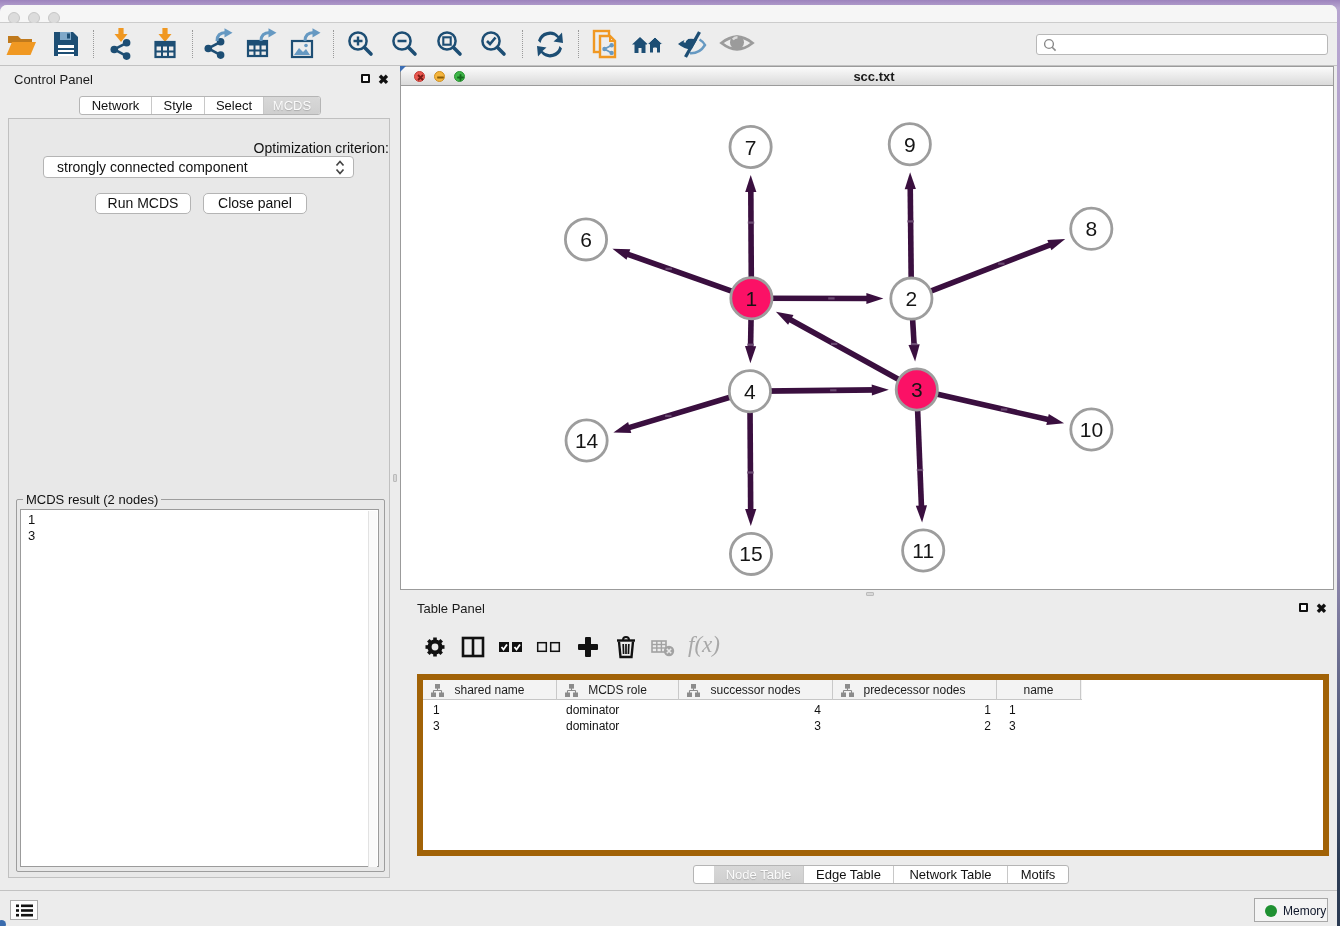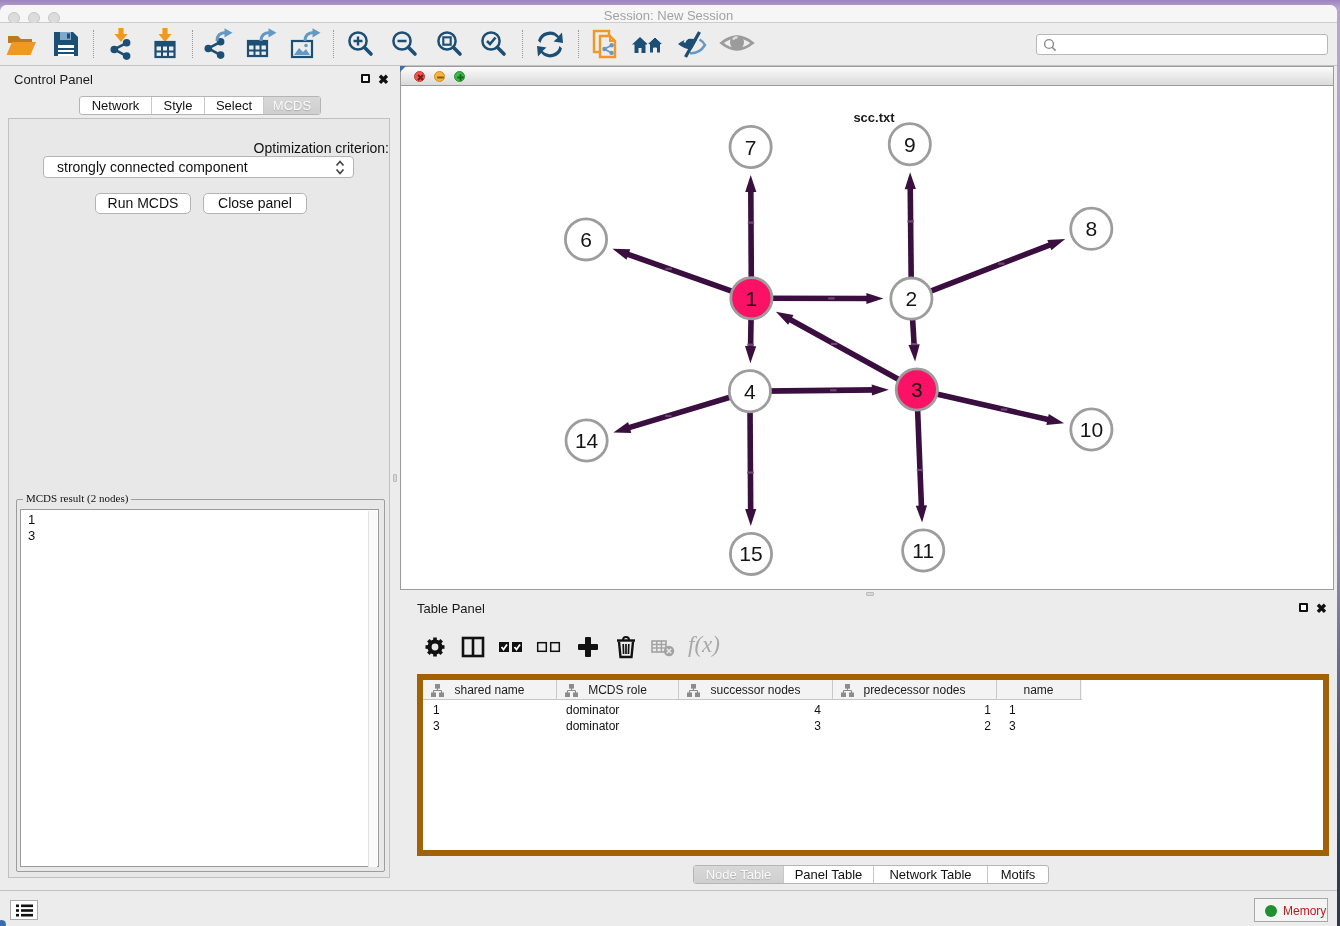--- a/index.html
+++ b/index.html
@@ -25,53 +25,52 @@
 
 .seg { position:absolute; display:flex; border:1px solid #b5b5b5; border-radius:3px; overflow:hidden; background:#fff; height:19px; }
 .seg div { font-size:13px; color:#111; text-align:center; line-height:18px; border-right:1px solid #c8c8c8; }
 .seg div:last-child { border-right:none; }
 .seg div.sel { background:linear-gradient(180deg,#d8d8d8,#cfcfcf); color:#fbfbfb; text-shadow:0 1px 1px #aaa; }
 #cpbody { position:absolute; left:8px; top:52px; width:382px; height:760px; background:#e8e8e8; border:1px solid #c0c0c0; }
 #optlabel { position:absolute; left:0; top:21px; width:100%; text-align:right; font-size:14px; color:#111; }
 #combo { position:absolute; left:34px; top:37px; width:311px; height:22px; background:#fff; border:1px solid #b4b4b4; border-radius:4px; font-size:14px; color:#111; line-height:20px; padding-left:13px; }
 .btn { position:absolute; height:21px; background:#fff; border:1px solid #b4b4b4; border-radius:5px; font-size:14px; color:#111; text-align:center; line-height:19px; }
 #fieldset { position:absolute; left:7px; top:380px; width:369px; height:373px; border:1px solid #9d9d9d; border-radius:2px; }
-#fieldlegend { position:absolute; left:6px; top:-8px; background:#e8e8e8; padding:0 3px; font-size:11px; color:#111;font-family:Liberation Serif, serif; }
+#fieldlegend { position:absolute; left:6px; top:-8px; background:#e8e8e8; padding:0 3px; font-size:13px; color:#111; }
 #mtext { position:absolute; left:3px; top:9px; width:359px; height:358px; background:#fff; border:1px solid #9b9b9b; font-size:13px; color:#111; line-height:16px; padding:2px 0 0 7px; }
 #mscroll { position:absolute; right:1px; top:1px; width:9px; height:356px; background:#fafafa; border-left:1px solid #e2e2e2; }
 
 #netwin { position:absolute; left:400px; top:61px; width:934px; height:524px; border:1px solid #9b9b9b; background:#fff; }
 #nettitle { position:absolute; left:0; top:0; width:100%; height:19px; background:linear-gradient(180deg,#fbfbfb,#dadada); border-bottom:1px solid #9b9b9b; }
 .mtl { position:absolute; top:4px; width:11px; height:11px; border-radius:50%; }
-#nettitle span { position:absolute; width:100%; text-align:center; top:2px; font-size:13px; font-weight:bold; color:#1a1a1a;margin-top:41px; }
+#nettitle span { position:absolute; width:100%; text-align:center; top:2px; font-size:13px; font-weight:bold; color:#1a1a1a; }
 #graph { position:absolute; left:0; top:20px; }
 
 #hsplit { position:absolute; left:400px; top:585px; width:937px; height:8px; background:#ececec; }
 #hgrip { position:absolute; left:466px; top:2px; width:8px; height:4px; background:#d8d8d8; border:1px solid #bbb; border-radius:1px; }
 #vgrip { position:absolute; left:393px; top:469px; width:4px; height:8px; background:#d8d8d8; border:1px solid #bbb; border-radius:1px; }
 
 #tpanel { position:absolute; left:400px; top:593px; width:937px; height:292px; background:#ececec; }
 #ttable { position:absolute; left:17px; top:76px; width:912px; height:182px; background:#fff; border:6px solid #a16207; }
 #thead { position:absolute; left:0; top:0; width:659px; height:20px; background:#f3f3f3; border-bottom:1px solid #c6c6c6; }
 .th { position:absolute; top:0; height:20px; border-right:1px solid #c9c9c9; font-size:12px; color:#1c1c1c; text-align:center; line-height:20px; }
 .cell { position:absolute; font-size:12px; color:#111; height:16px; line-height:16px; }
 
 #statusbar { position:absolute; left:0; top:885px; width:100%; height:36px; background:#ececec; border-top:1px solid #c2c2c2; }
-#memtbtn { position:absolute; right:9px; top:7px; width:74px; height:24px; background:#f4f4f4; border:1px solid #a8a8a8; font-size:12px; color:#b91c1c; }
+#memtbtn { position:absolute; right:9px; top:7px; width:74px; height:24px; background:#f4f4f4; border:1px solid #a8a8a8; font-size:12px; color:#0f172a; }
 #listbtn { position:absolute; left:10px; top:9px; width:28px; height:20px; background:#fcfcfc; border:1px solid #ababab; }
 .nl { font-family:"Liberation Sans",sans-serif; font-size:21px; fill:#151515; text-anchor:middle; }
 </style>
 </head>
 <body>
 <div id="win">
   <div id="titlebar">
     <div class="tl" style="left:8px"></div>
     <div class="tl" style="left:28px"></div>
     <div class="tl" style="left:48px"></div>
-    <div id="wtitle">Session: New Session</div>
   </div>
   <div id="toolbar">
     <svg class="tbi" style="left:5px" width="34" height="32" viewBox="0 0 34 32">
 <path d="M3,8 L13,8 L16,11 L27,11 L27,15 L3,15 Z" fill="#c07a1d"></path>
 <path d="M7,14 L31,14 L25.5,27 L1.5,27 Z" fill="#f09822"></path>
 </svg>
 <svg class="tbi" style="left:50px" width="32" height="32" viewBox="0 0 32 32">
 <path d="M4,4 L23,4 L28,9 L28,28 L4,28 Z" fill="#1d4e74"></path>
 <rect x="10" y="4" width="11" height="8" fill="#7fa8c9"></rect>
 <rect x="17" y="5.5" width="3" height="5" fill="#1d4e74"></rect>
@@ -424,23 +423,23 @@
 <div class="cell" style="left:143px;top:22px">dominator</div>
 <div class="cell" style="left:256px;top:22px;width:142px;text-align:right">4</div>
 <div class="cell" style="left:410px;top:22px;width:158px;text-align:right">1</div>
 <div class="cell" style="left:586px;top:22px">1</div>
 <div class="cell" style="left:10px;top:38px">3</div>
 <div class="cell" style="left:143px;top:38px">dominator</div>
 <div class="cell" style="left:256px;top:38px;width:142px;text-align:right">3</div>
 <div class="cell" style="left:410px;top:38px;width:158px;text-align:right">2</div>
 <div class="cell" style="left:586px;top:38px">3</div>
     </div>
-    <div class="seg" style="left:293px;top:267px;">
+    <div class="seg" style="left:293px;top:267px;padding-left:20px;">
       <div style="width:90px" class="sel">Node Table</div>
-      <div style="width:90px">Panel Table</div>
+      <div style="width:90px">Edge Table</div>
       <div style="width:114px">Network Table</div>
       <div style="width:60px">Motifs</div>
     </div>
   </div>
   <div id="statusbar">
     <div id="listbtn">
         <svg width="17" height="13" viewBox="0 0 17 13" style="position:absolute;left:5px;top:3px">
           <g fill="#111">
             <rect x="0" y="0.5" width="3" height="2.6"></rect>
             <rect x="0" y="5.2" width="3" height="2.6"></rect>

